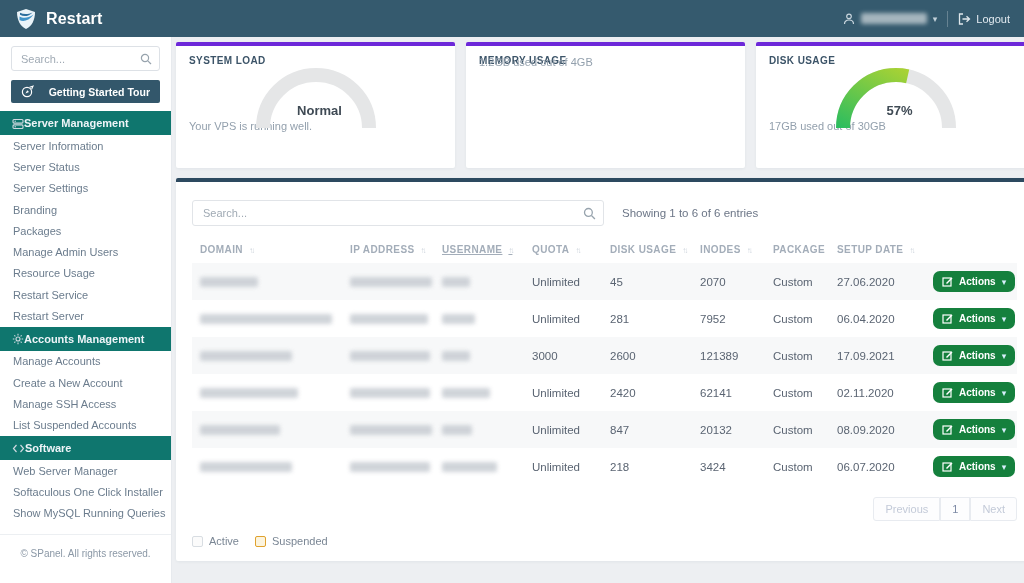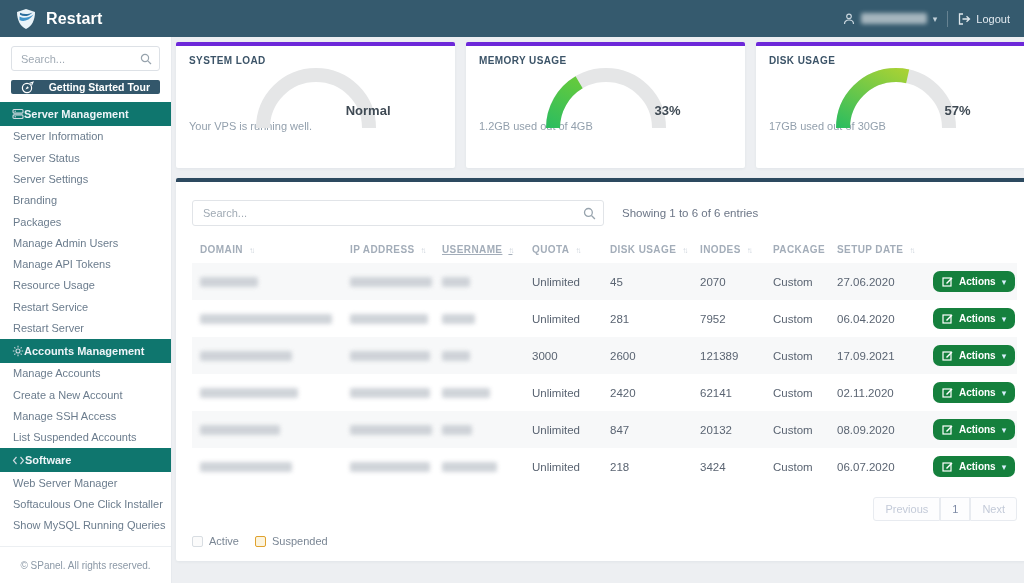--- a/index.html
+++ b/index.html
@@ -32,21 +32,21 @@
   .side-section-header { background:#0f766e; color:#eef4f8; height:24px; display:flex; align-items:center; gap:0; padding:0 12px; font-size:11px; font-weight:bold; cursor:pointer; }
   .side-item { height:21.3px; display:flex; align-items:center; padding:0 13px; font-size:11px; color:#6b7c8d; cursor:pointer; white-space:nowrap; }
   .side-footer { margin-top:10px; border-top:1px solid #eceff2; padding:13px 4px; text-align:center; font-size:10px; color:#8b98a6; }
 
   
   .cards-row { display:flex; gap:11px; width:859px; }
   .card { width:279px; flex:0 0 279px; background:#fff; border-top:4px solid #6d28d9; border-radius:2px; box-shadow:0 1px 3px rgba(40,60,80,.06); height:126px; padding:9px 13px 0 13px; }
   .card-title { font-size:10px; font-weight:bold; color:#3c5468; letter-spacing:.4px; text-transform:uppercase; }
   .gauge-wrap { width:150px; margin:2px auto 0 auto; text-align:center; position:relative; }
   .gauge-svg { display:block; margin:0 auto; }
-  .gauge-value { position:absolute; left:8px; right:0; bottom:12px; font-size:13px; font-weight:bold; color:#3f4a54;text-align:right; }
+  .gauge-value { position:absolute; left:8px; right:0; bottom:12px; font-size:13px; font-weight:bold; color:#3f4a54; }
   .gauge-sub { font-size:11px; color:#93a0ad; margin-top:-10px; }
 
   
   .panel { width:857px; margin-top:10px; background:#fff; border-top:4px solid #2d4a60; border-radius:2px; box-shadow:0 1px 3px rgba(40,60,80,.06); padding:18px 16px 14px 16px; }
   .panel-toolbar { display:flex; align-items:center; }
   .table-search-wrap { position:relative; width:412px; }
   .table-search { width:100%; height:26px; border:1px solid #e1e4e8; border-radius:3px; padding:0 28px 0 10px; font-size:11px; color:#6b7886; outline:none; font-family:inherit; }
   .table-search::placeholder { color:#a0aab4; }
   .table-search-wrap .search-glyph { top:6px; }
   .showing { margin-left:18px; font-size:11.5px; color:#6c7687; }
@@ -158,21 +158,20 @@
               </svg></span>
       <span class="sec-label">Server Management</span>
     </div>
   </div>
 <div class="side-item">Server Information</div>
         <div class="side-item">Server Status</div>
         <div class="side-item">Server Settings</div>
         <div class="side-item">Branding</div>
         <div class="side-item">Packages</div>
         <div class="side-item">Manage Admin Users</div>
-        <div class="side-item">Manage API Tokens</div>
         <div class="side-item">Resource Usage</div>
         <div class="side-item">Restart Service</div>
         <div class="side-item">Restart Server</div>
   <div>
     <div class="side-section-header">
       <span class="sec-icon"><svg width="12" height="12" viewBox="0 0 12 12">
                 <circle cx="6" cy="6" r="2" fill="none" stroke="#cfd9e0" stroke-width="1.1"></circle>
                 <path d="M6 .8 V2.4 M6 9.6 V11.2 M.8 6 H2.4 M9.6 6 H11.2 M2.3 2.3 L3.4 3.4 M8.6 8.6 L9.7 9.7 M9.7 2.3 L8.6 3.4 M3.4 8.6 L2.3 9.7" stroke="#cfd9e0" stroke-width="1.1"></path>
               </svg></span>
       <span class="sec-label">Accounts Management</span>
@@ -214,33 +213,20 @@
                 </linearGradient>
               </defs>
           </svg>
           <div class="gauge-value">Normal</div>
         </div>
         <div class="gauge-sub">Your VPS is running well.</div>
       </div>
 
       <div class="card">
         <div class="card-title">MEMORY USAGE</div>
-        <div class="gauge-wrap">
-          <svg class="gauge-svg" width="150" height="62" viewBox="0 0 150 62">
-            <path d="M 22 60 A 53 53 0 0 1 128 60" fill="none" stroke="#e5e6e7" stroke-width="14"></path>
-            <path class="gauge-fill" d="M 22 60 A 53 53 0 0 1 128 60" fill="none" stroke="url(#grad1)" stroke-width="14" stroke-dasharray="54.946455511285485 999"></path>
-            <defs>
-                <linearGradient id="grad1" x1="0" y1="1" x2="1" y2="0">
-                  <stop class="g-start" offset="0" stop-color="#2dbd5f"></stop>
-                  <stop class="g-end" offset="1" stop-color="#8ed423"></stop>
-                </linearGradient>
-              </defs>
-          </svg>
-          <div class="gauge-value">33%</div>
-        </div>
         <div class="gauge-sub">1.2GB used out of 4GB</div>
       </div>
 
       <div class="card">
         <div class="card-title">DISK USAGE</div>
         <div class="gauge-wrap">
           <svg class="gauge-svg" width="150" height="62" viewBox="0 0 150 62">
             <path d="M 22 60 A 53 53 0 0 1 128 60" fill="none" stroke="#e5e6e7" stroke-width="14"></path>
             <path class="gauge-fill" d="M 22 60 A 53 53 0 0 1 128 60" fill="none" stroke="url(#grad2)" stroke-width="14" stroke-dasharray="94.90751406494765 999"></path>
             <defs>

